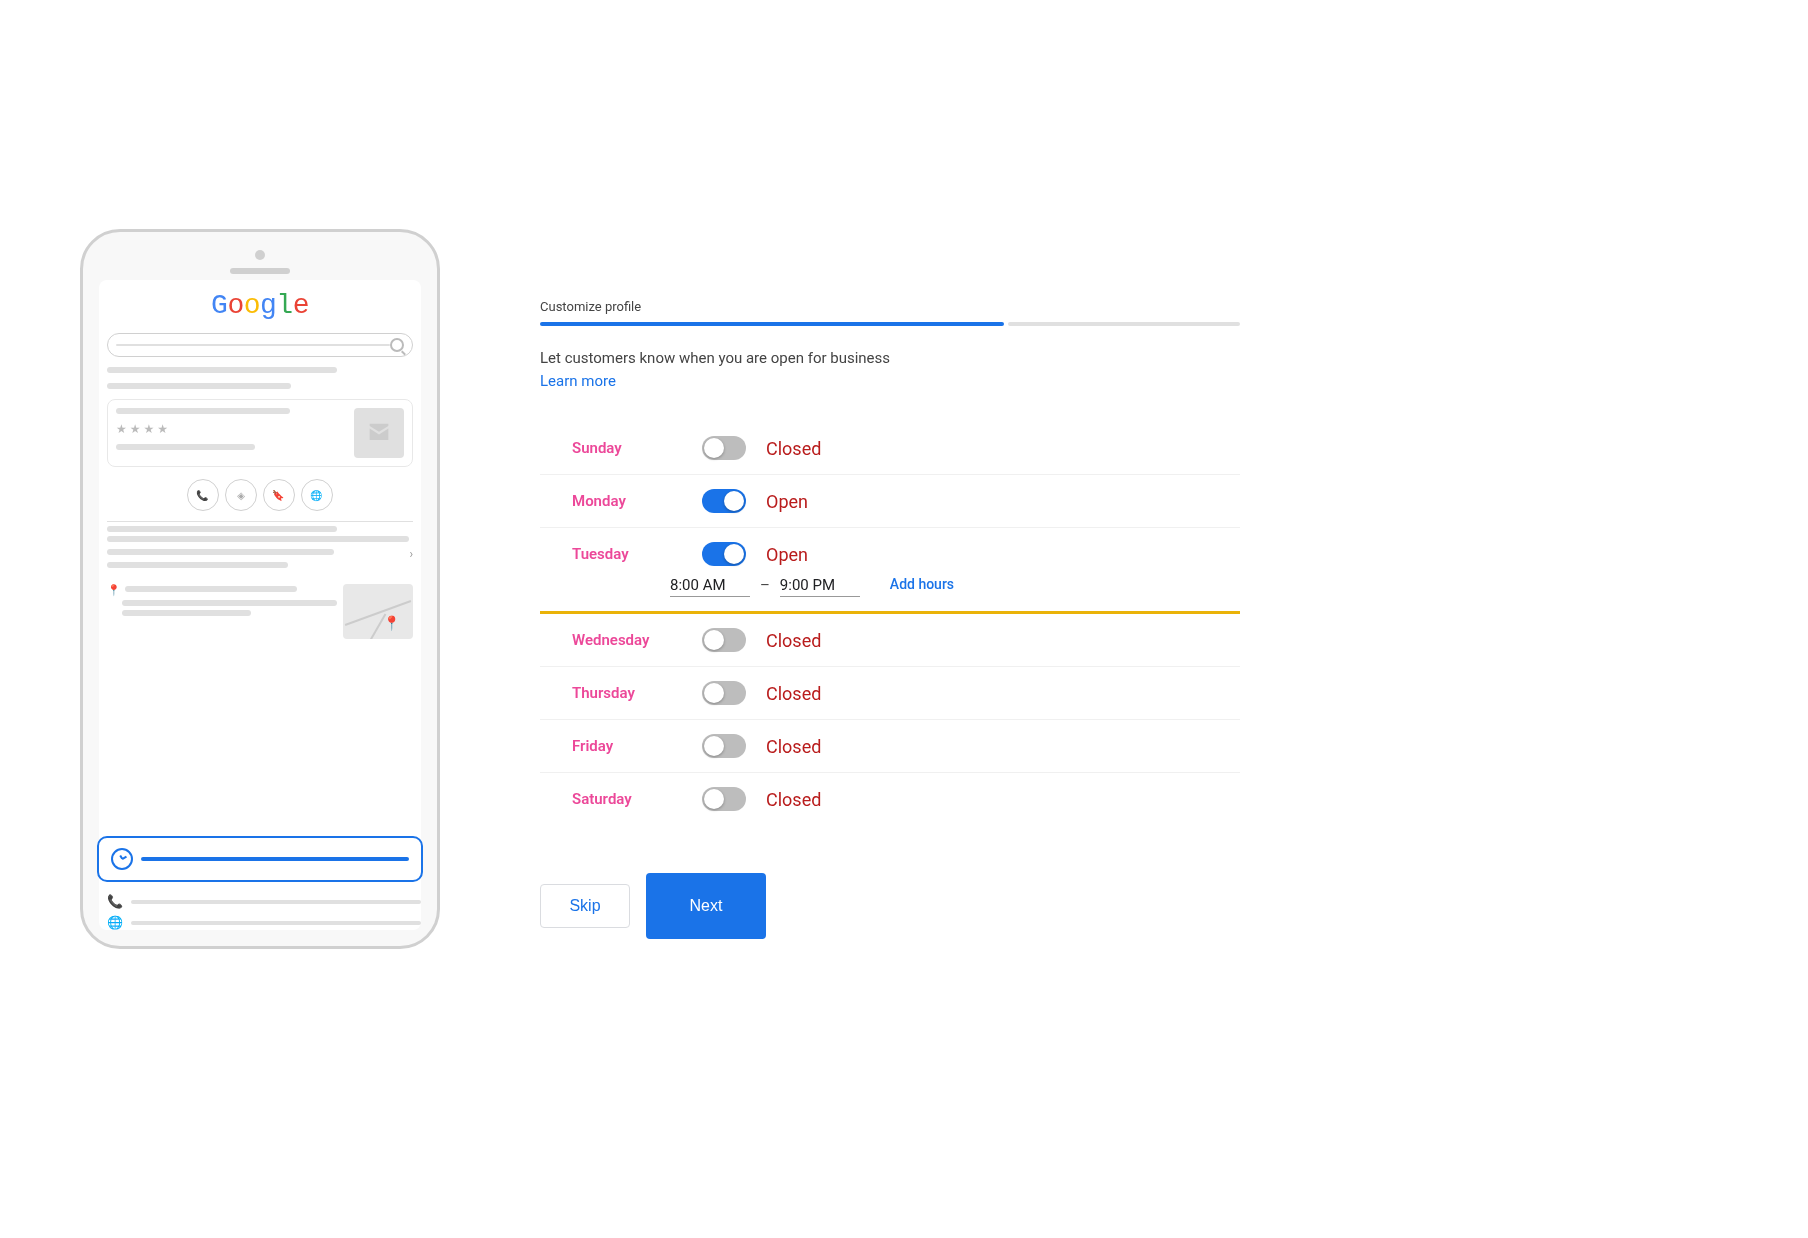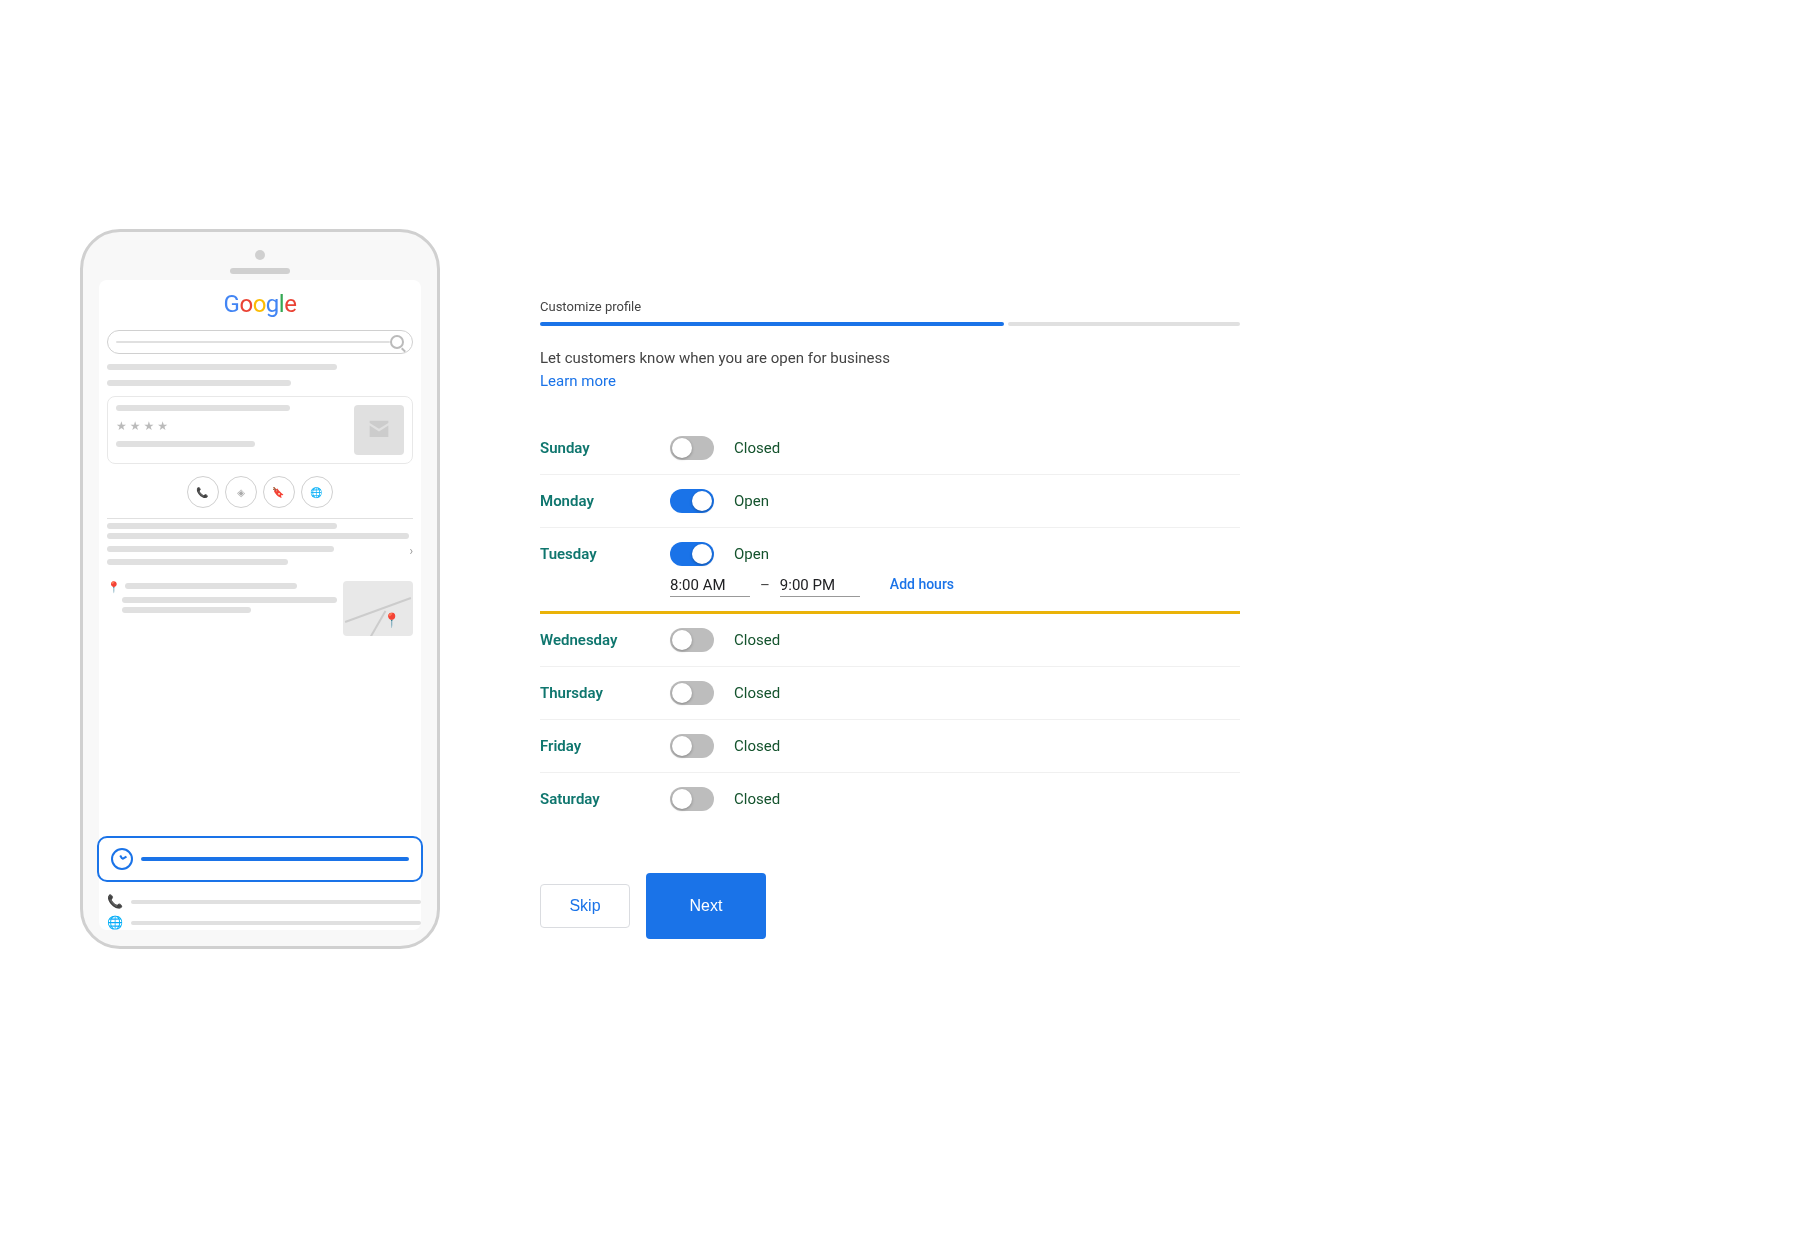--- a/index.html
+++ b/index.html
@@ -62,23 +62,24 @@
       display: flex;
       flex-direction: column;
       gap: 6px;
     }
     .phone-google-logo {
       display: flex;
       justify-content: center;
       margin-bottom: 6px;
     }
     .google-logo-text {
-      font-size: 24px;
+      font-size: 28px;
       font-weight: 400;
       letter-spacing: -0.5px;
+      font-family: Liberation Mono, monospace;
     }
     .g-blue { color: #4285F4; }
     .g-red { color: #EA4335; }
     .g-yellow { color: #FBBC05; }
     .g-green { color: #34A853; }
 
     .phone-search-bar {
       display: flex;
       align-items: center;
       border: 1px solid #d0d0d0;
@@ -357,23 +358,24 @@
       display: flex;
       align-items: center;
       padding: 14px 0;
       border-bottom: 1px solid #f0f0f0;
       gap: 20px;
     }
     .day-row:last-child { border-bottom: none; }
     .day-name {
       font-size: 15px;
       font-weight: 600;
-      color: #0f766e;
+      color: #ec4899;
       width: 110px;
       flex-shrink: 0;
+      margin-left: 32px;
     }
 
     
     .toggle-container {
       display: flex;
       align-items: center;
       gap: 10px;
       flex-shrink: 0;
     }
     .toggle {
@@ -397,22 +399,22 @@
       border-radius: 50%;
       position: absolute;
       top: 2px;
       transition: left 0.2s;
       box-shadow: 0 1px 3px rgba(0,0,0,0.3);
     }
     .toggle.off .toggle-knob { left: 2px; }
     .toggle.on .toggle-knob { left: 22px; }
 
     .toggle-status {
-      font-size: 15px;
-      color: #14532d;
+      font-size: 18px;
+      color: #b91c1c;
       min-width: 55px;
     }
 
     .hours-detail {
       display: flex;
       align-items: center;
       gap: 10px;
       flex: 1;
     }
     .hours-value {

